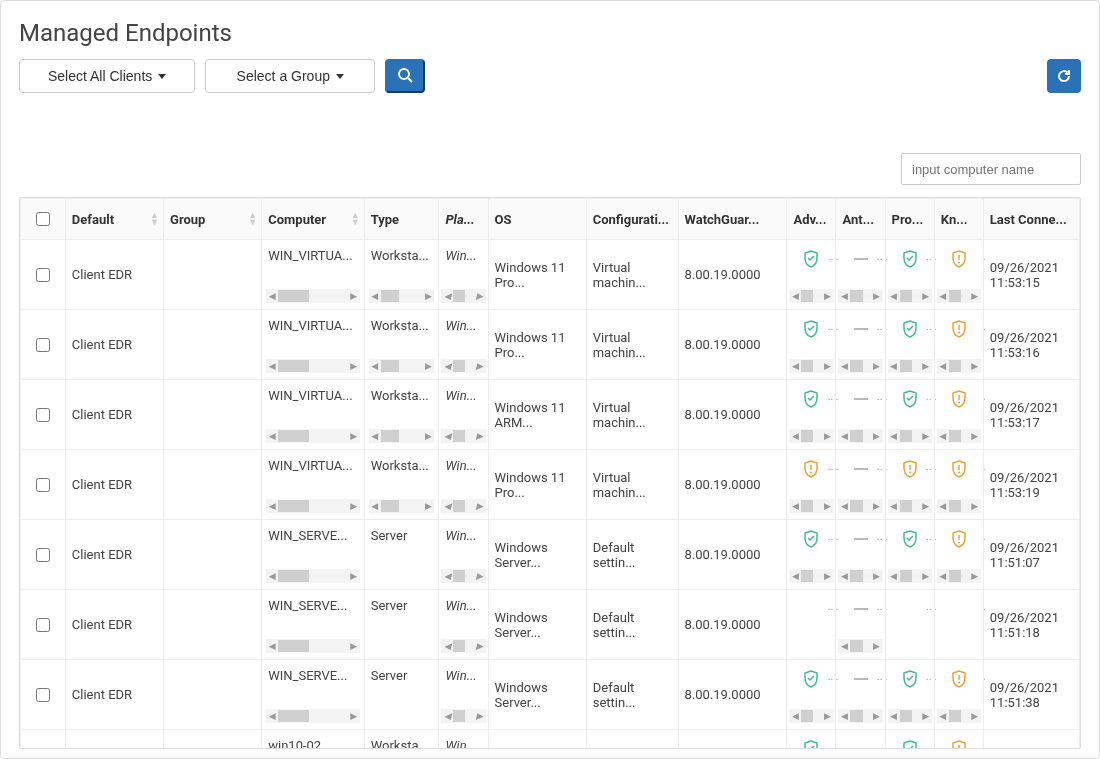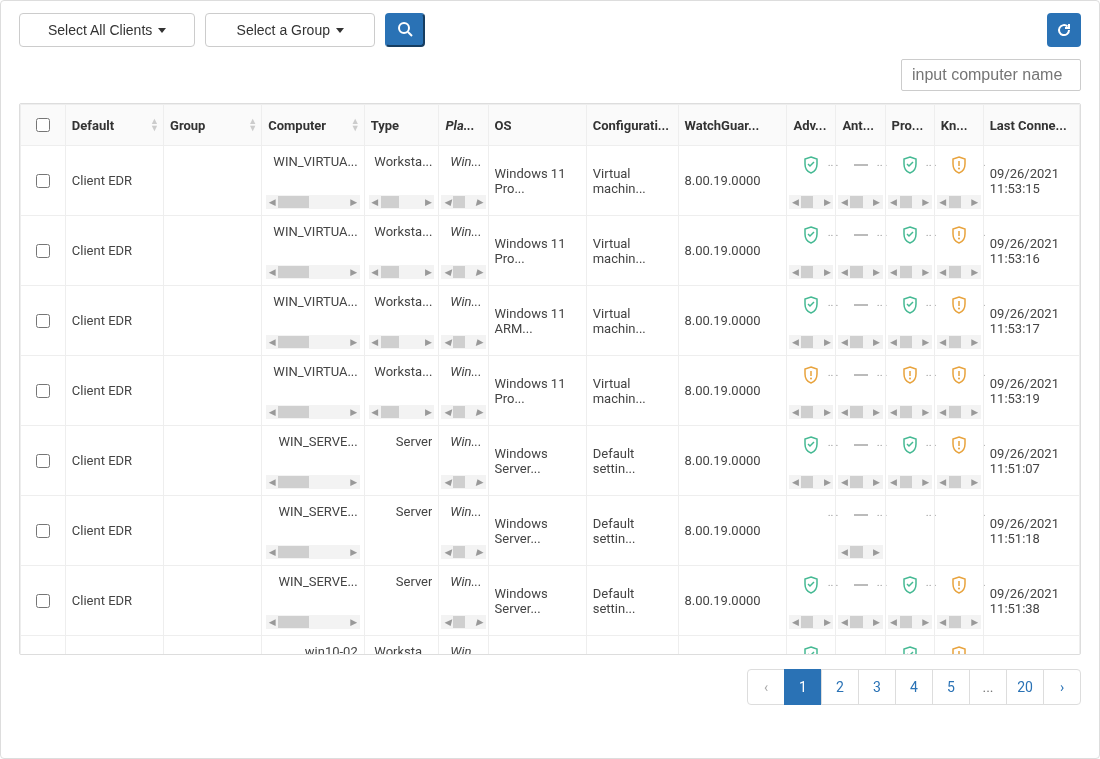--- a/index.html
+++ b/index.html
@@ -61,22 +61,23 @@
     align-items: center;
     justify-content: center;
     cursor: pointer;
   }
   .action-row { display: flex; align-items: center; margin-bottom: 12px; }
   .search-input {
     width: 180px; height: 32px;
     border: 1px solid #ccc;
     border-radius: 2px;
     padding: 0 10px;
-    font-size: 16px;
+    font-size: 13px;
     color: #555;
+    margin-top: 48px;
   }
   .table-wrap {
     border: 1px solid #ddd;
     border-radius: 2px;
     position: relative;
     height: 552px;
     overflow: hidden;
   }
   .table-scroll {
     position: absolute;
@@ -121,21 +122,21 @@
   .col-group { width: 92px; }
   .col-computer { width: 96px; margin-left: 17px; }
   .col-type { width: 70px; }
   .col-platform { width: 46px; font-style: italic; }
   .col-os { width: 92px; }
   .col-config { width: 86px; }
   .col-version { width: 102px; }
   .col-status { width: 46px; }
   .col-date { width: 90px; }
   td.tall { height: 70px; }
-  .cell-top { white-space: nowrap; overflow: hidden; text-overflow: ellipsis; display: block; text-align: right; }
+  .cell-top { white-space: nowrap; overflow: hidden; text-overflow: ellipsis; display: block; }
   .mini-scroll {
     position: absolute;
     bottom: 6px;
     left: 4px;
     right: 4px;
     height: 14px;
     background: #f3f3f3;
     display: flex;
     align-items: center;
   }
@@ -214,20 +215,21 @@
   }
   .page:first-child { border-radius: 4px 0 0 4px; color: #aaa; }
   .page:last-child { border-radius: 0 4px 4px 0; }
   .page.active { background: #2a72b5; border-color: #2a72b5; color: #fff; }
   .page.disabled { color: #777; }
 </style>
 </head>
 <body>
 
 <div class="panel">
+  <h1>Managed Endpoints</h1>
 
   <div class="toolbar-row">
     <button class="btn wide">
       <span>Select All Clients</span>
       <span class="caret"></span>
     </button>
     <button class="btn wide">
       <span>Select a Group</span>
       <span class="caret"></span>
     </button>

